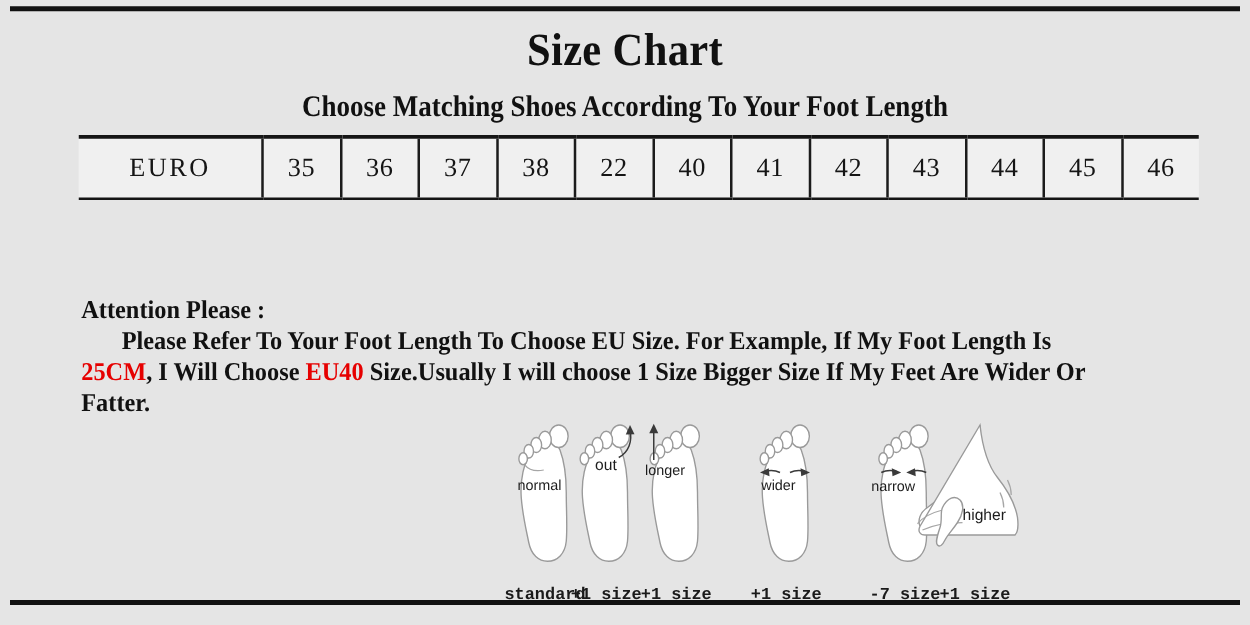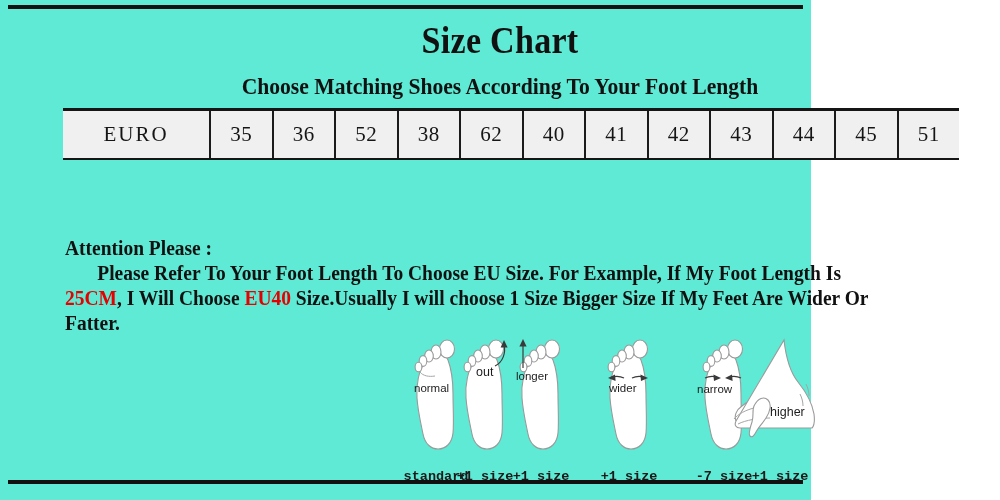--- a/index.html
+++ b/index.html
@@ -10,23 +10,23 @@
   body {
     width: 1000px;
     height: 500px;
     overflow: hidden;
     font-family: "Liberation Serif", serif;
     color: #111111;
   }
 
   #page {
     position: relative;
-    width: 811px;
+    width: 1000px;
     height: 500px;
-    background: #5eead4;
+    background: #e5e5e5;
     box-sizing: border-box;
   }
 
   
   .edge-rule {
     position: absolute;
     left: 8px;
     right: 8px;
     height: 4px;
     background: #111111;
@@ -191,30 +191,30 @@
   <div class="title">Size Chart</div>
   <div class="subtitle">Choose Matching Shoes According To Your Foot Length</div>
 
   <div class="table-wrap">
     <table class="size-table">
       <tbody>
         <tr class="row-euro">
           <td class="label-cell">EURO</td>
           <td class="val">35</td>
           <td class="val">36</td>
-          <td class="val">52</td>
+          <td class="val">37</td>
           <td class="val">38</td>
-          <td class="val">62</td>
+          <td class="val">22</td>
           <td class="val">40</td>
           <td class="val">41</td>
           <td class="val">42</td>
           <td class="val">43</td>
           <td class="val">44</td>
           <td class="val">45</td>
-          <td class="val">51</td>
+          <td class="val">46</td>
         </tr>
       </tbody>
     </table>
   </div>
 
   <div class="attention">
     <span class="head">Attention Please :</span>
     <span class="body"><span>Please Refer To Your Foot Length To Choose EU Size. For Example, If My Foot Length Is </span><span class="hl" style="color: rgb(230, 0, 0);">25CM</span><span>, I Will Choose </span><span class="hl" style="color: rgb(230, 0, 0);">EU40</span><span> Size.Usually I will choose 1 Size Bigger Size If My Feet Are Wider Or Fatter.</span></span>
   </div>
 

